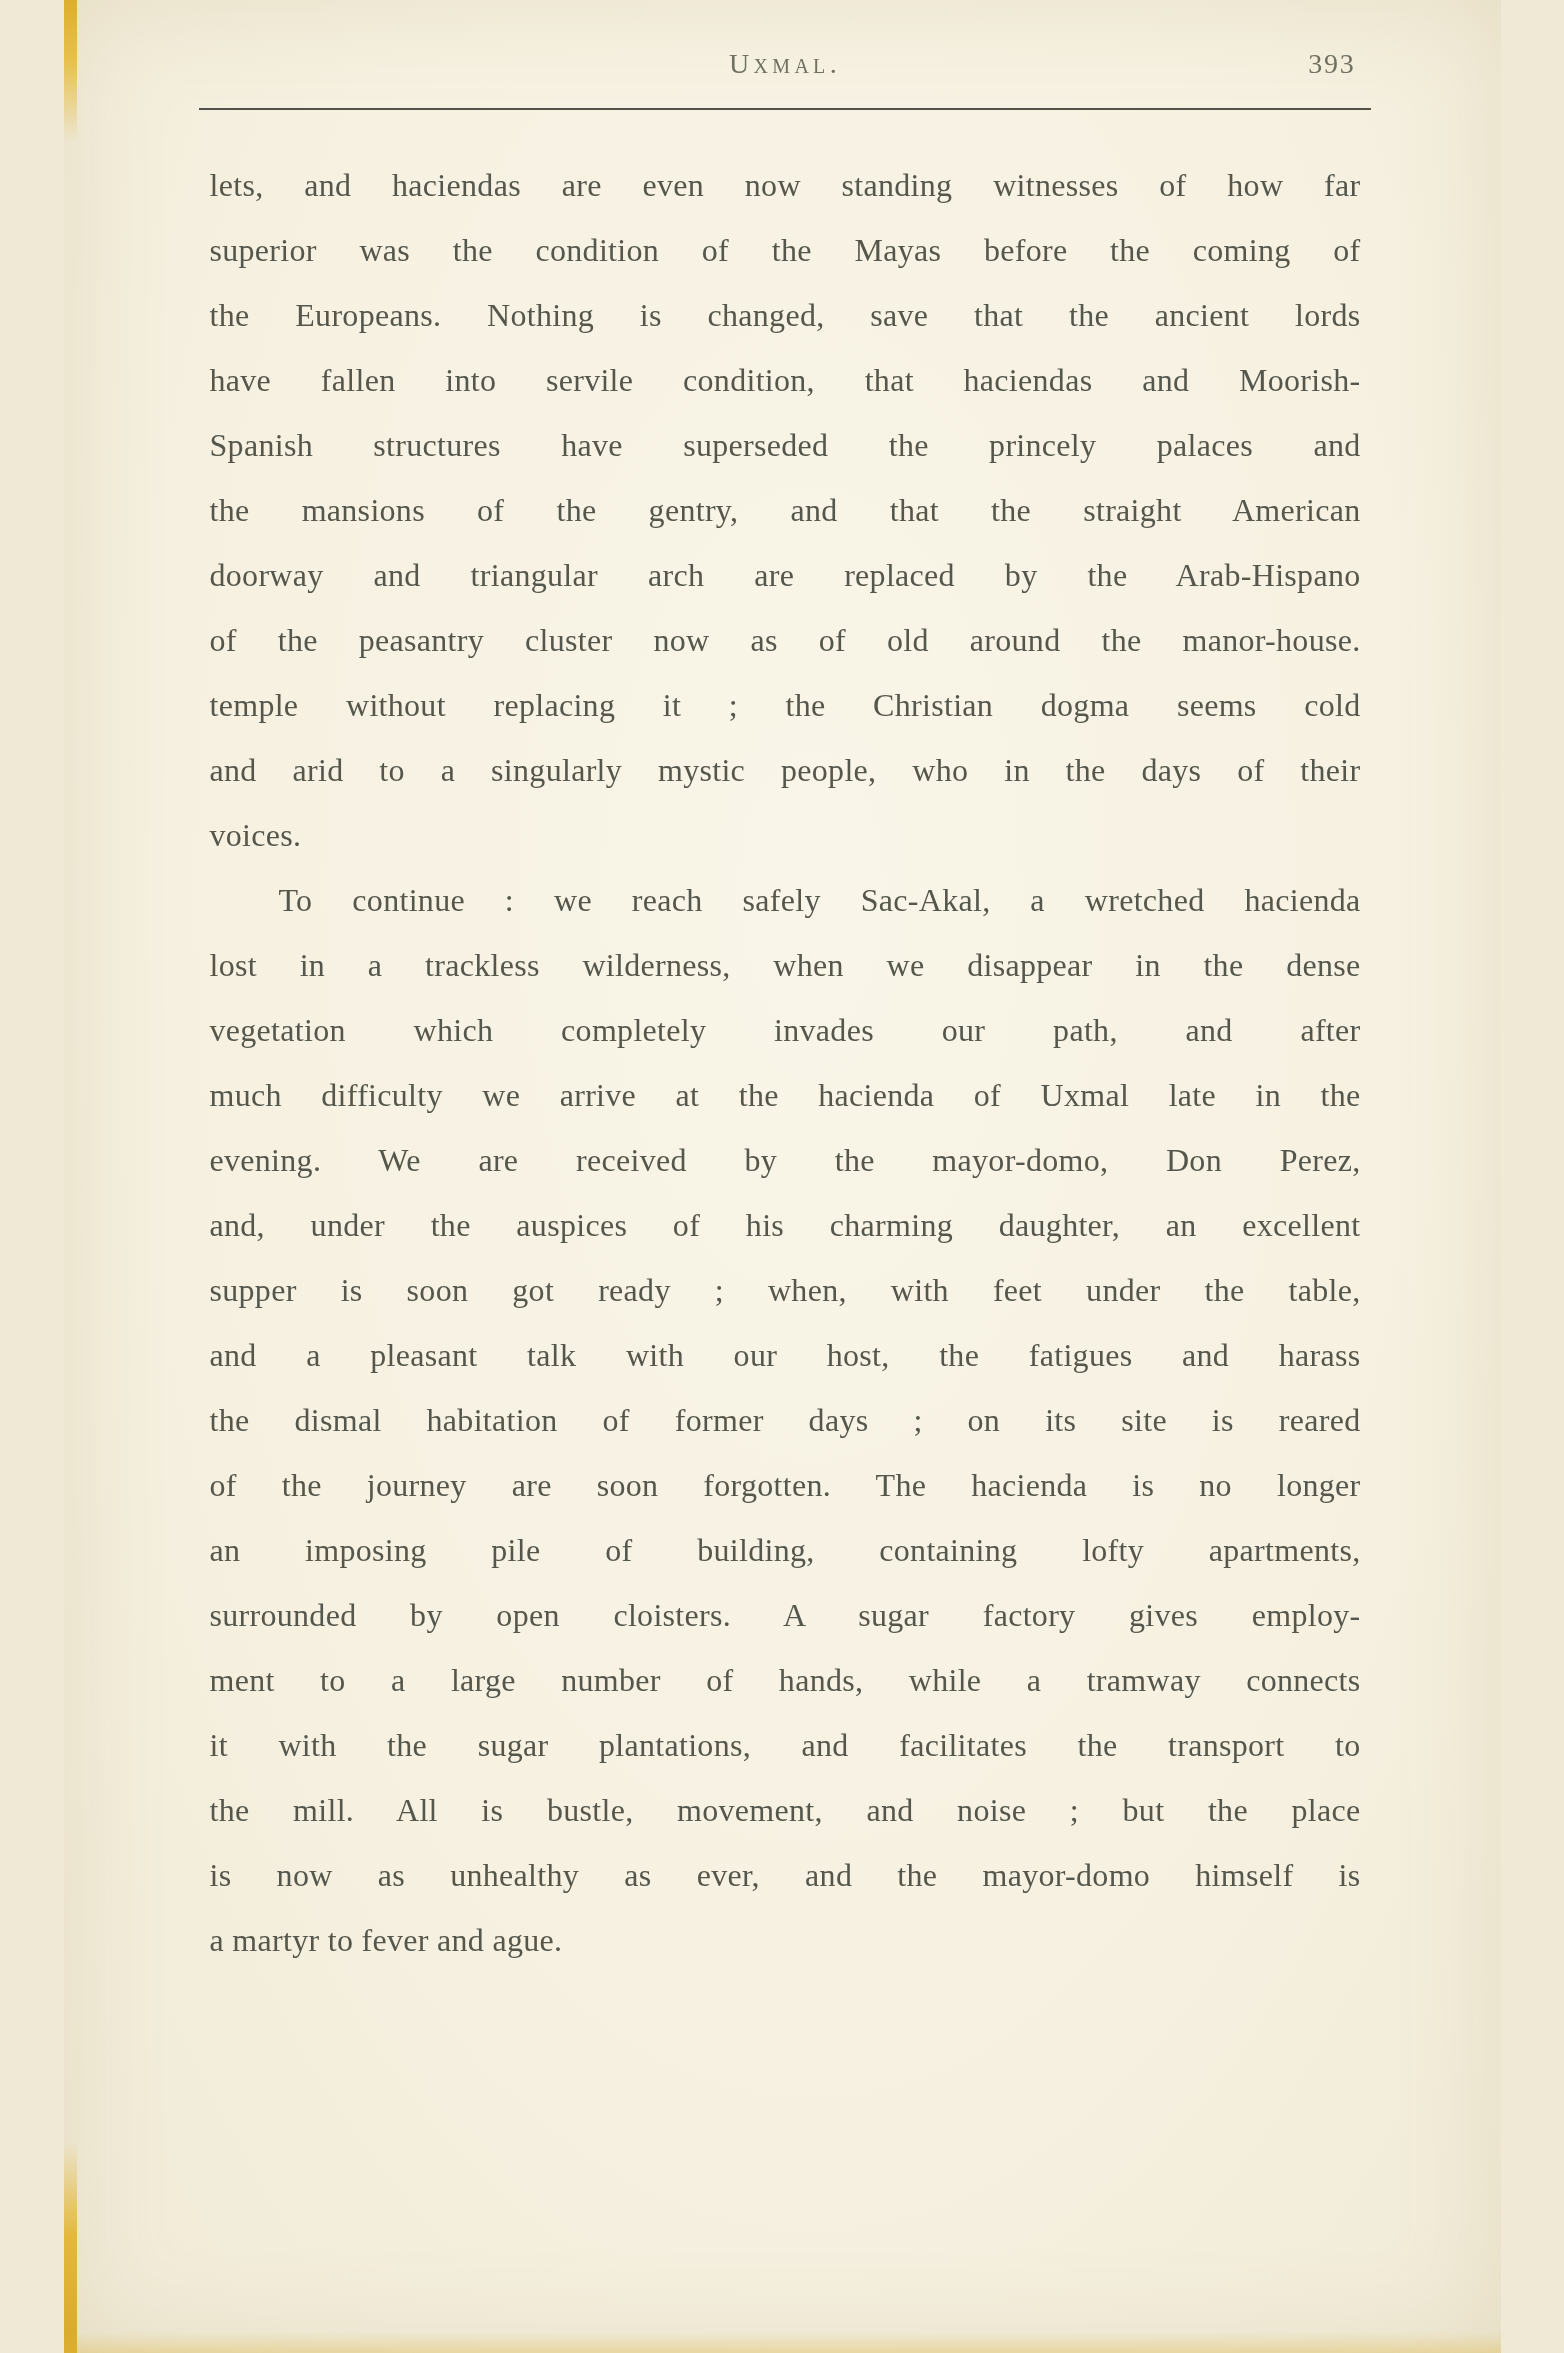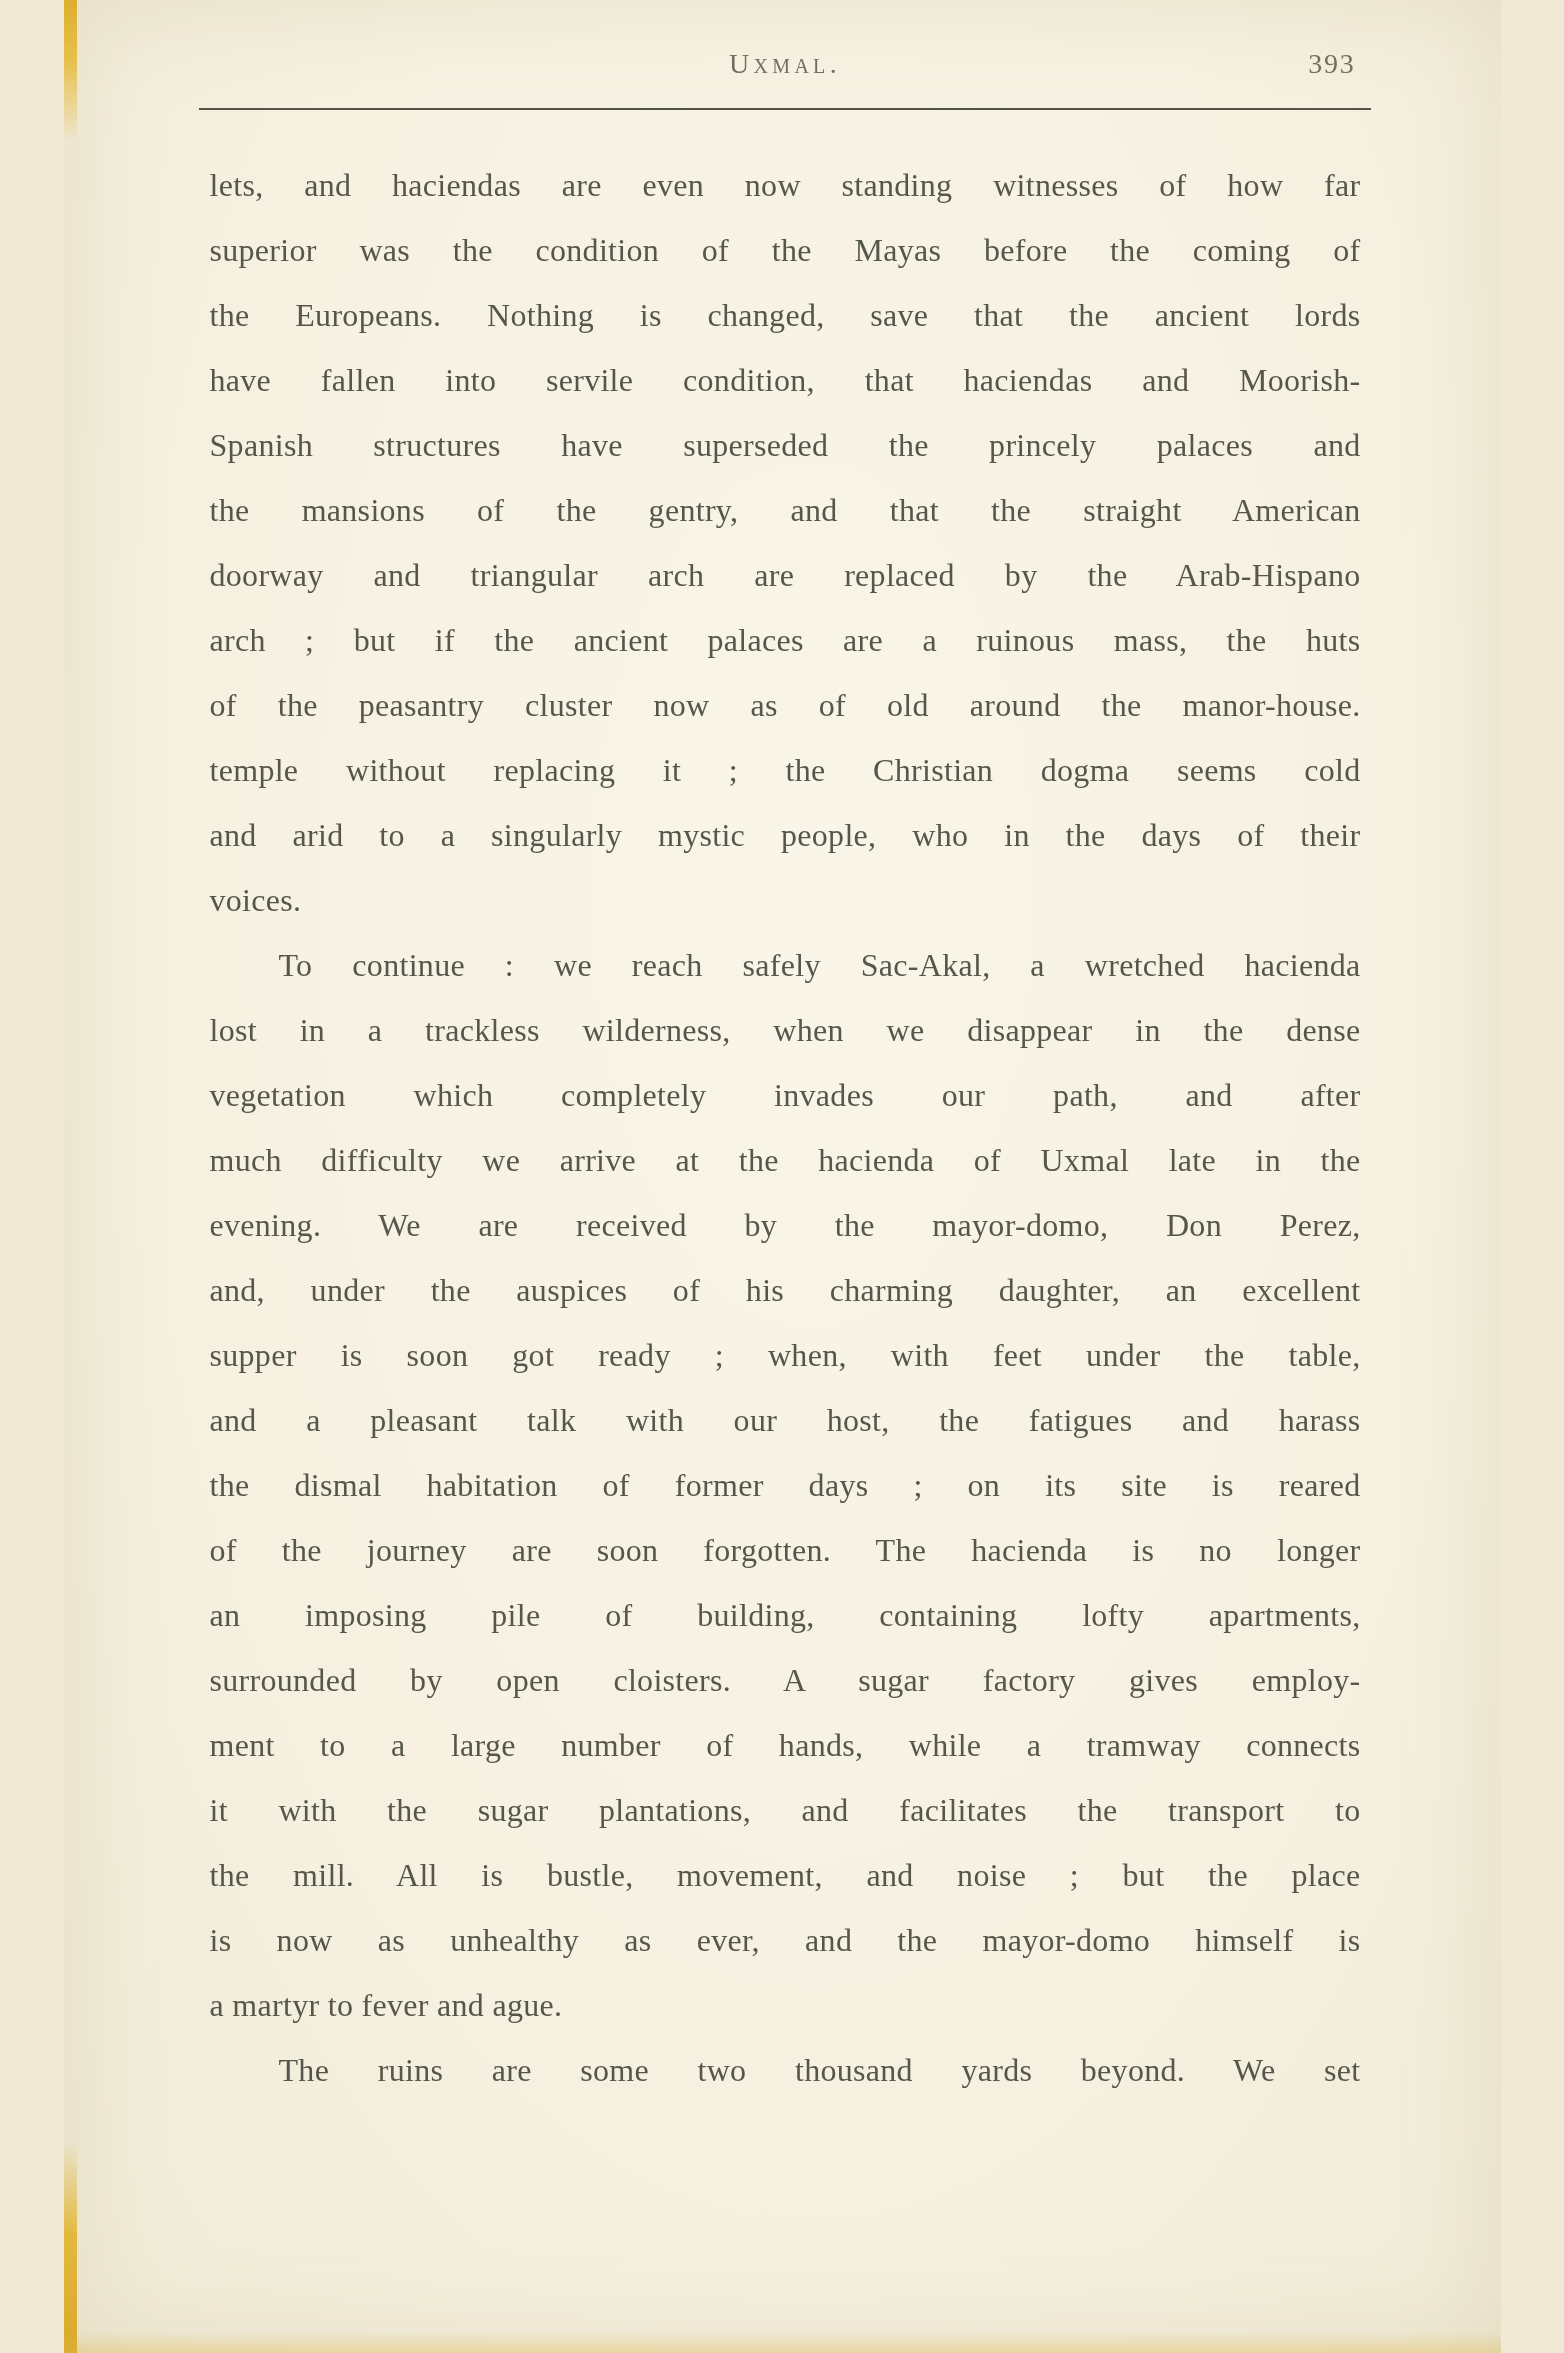--- a/index.html
+++ b/index.html
@@ -102,21 +102,20 @@
     <hr class="rule">
     <div class="body">
         <div>
           <div class="line">lets, and haciendas are even now standing witnesses of how far</div>
           <div class="line">superior was the condition of the Mayas before the coming of</div>
           <div class="line">the Europeans. Nothing is changed, save that the ancient lords</div>
           <div class="line">have fallen into servile condition, that haciendas and Moorish-</div>
           <div class="line">Spanish structures have superseded the princely palaces and</div>
           <div class="line">the mansions of the gentry, and that the straight American</div>
           <div class="line">doorway and triangular arch are replaced by the Arab-Hispano</div>
-          <div class="line">arch ; but if the ancient palaces are a ruinous mass, the huts</div>
           <div class="line">of the peasantry cluster now as of old around the manor-house.</div>
           <div class="line">temple without replacing it ; the Christian dogma seems cold</div>
           <div class="line">and arid to a singularly mystic people, who in the days of their</div>
           <div class="line last">voices.</div>
         </div>
         <div>
           <div class="line indent">To continue : we reach safely Sac-Akal, a wretched hacienda</div>
           <div class="line">lost in a trackless wilderness, when we disappear in the dense</div>
           <div class="line">vegetation which completely invades our path, and after</div>
           <div class="line">much difficulty we arrive at the hacienda of Uxmal late in the</div>
@@ -127,19 +126,16 @@
           <div class="line">the dismal habitation of former days ; on its site is reared</div>
           <div class="line">of the journey are soon forgotten. The hacienda is no longer</div>
           <div class="line">an imposing pile of building, containing lofty apartments,</div>
           <div class="line">surrounded by open cloisters. A sugar factory gives employ-</div>
           <div class="line">ment to a large number of hands, while a tramway connects</div>
           <div class="line">it with the sugar plantations, and facilitates the transport to</div>
           <div class="line">the mill. All is bustle, movement, and noise ; but the place</div>
           <div class="line">is now as unhealthy as ever, and the mayor-domo himself is</div>
           <div class="line last">a martyr to fever and ague.</div>
         </div>
-        <div>
-          <div class="line indent">The ruins are some two thousand yards beyond. We set</div>
-        </div>
       </div>
   </div>
 </div>
 
 
 </body></html>

